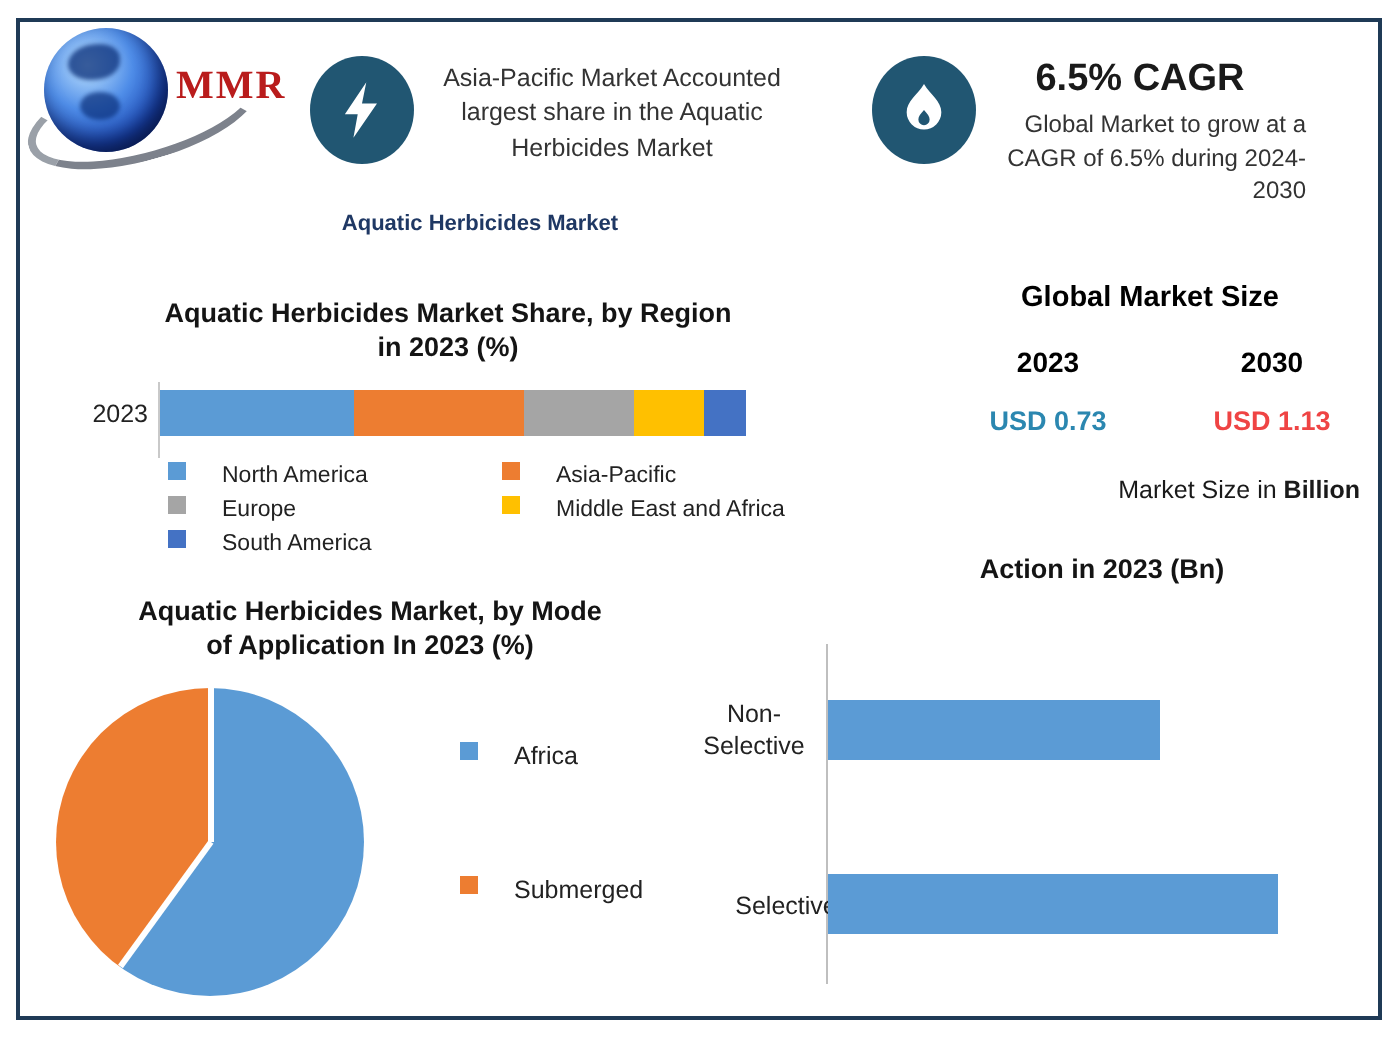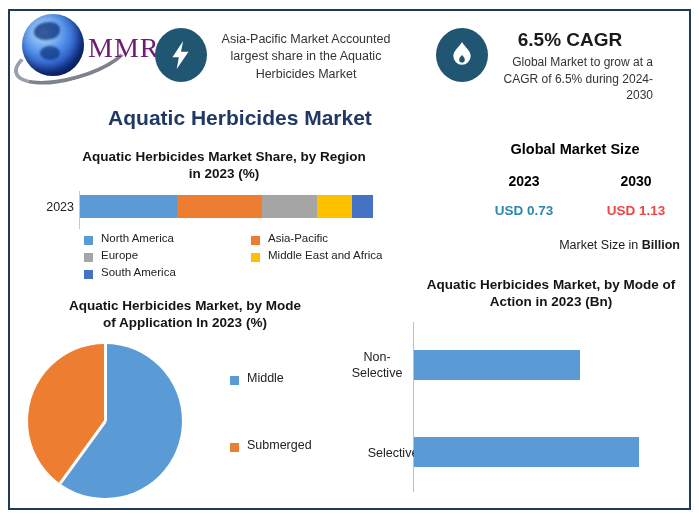--- a/index.html
+++ b/index.html
@@ -12,38 +12,38 @@
   
   .globe{position:absolute;left:22px;top:14px;width:62px;height:62px;border-radius:50%;
     background:radial-gradient(circle at 35% 30%,#bfe3ff 0%,#4f8de8 38%,#1b49b8 68%,#071f66 100%);
     box-shadow:inset -4px -6px 10px rgba(0,0,20,.55);}
   .globe-land{position:absolute;left:34px;top:22px;width:26px;height:18px;border-radius:60% 40% 55% 45%;
     background:#0a2f7a;opacity:.75;filter:blur(1px);}
   .globe-land2{position:absolute;left:40px;top:46px;width:20px;height:14px;border-radius:50%;
     background:#0a2f7a;opacity:.7;filter:blur(1px);}
   .swoosh{position:absolute;left:12px;top:34px;width:112px;height:38px;border:4px solid transparent;
     border-bottom-color:#7d828c;border-left-color:#9aa0a8;border-radius:50%;transform:rotate(-16deg);}
-  .mmr-text{position:absolute;left:88px;top:32px;font-family:"Liberation Serif",serif;font-weight:normal;
-    font-size:28px;color:#701a75;letter-spacing:1px;}
+  .mmr-text{position:absolute;left:88px;top:32px;font-family:"Liberation Serif",serif;font-weight:bold;
+    font-size:20px;color:#b91c1c;letter-spacing:1px;}
   
   .hl-circle{position:absolute;width:52px;height:54px;border-radius:50%;background:#215672;
     display:flex;align-items:center;justify-content:center;}
   .hl-text{position:absolute;font-size:12.5px;line-height:1.38;color:#333;text-align:center;}
   .cagr-title{font-weight:bold;font-size:19px;color:#1a1a1a;margin-bottom:1px;}
   
   .main-title{position:absolute;left:90px;top:106px;width:300px;text-align:center;
-    font-size:21px;font-weight:bold;color:#1f3864;}
+    font-size:11px;font-weight:bold;color:#1f3864;}
   .chart-title{position:absolute;text-align:center;font-weight:bold;font-size:13.5px;color:#141414;line-height:1.25;}
   
   .axis-cat{position:absolute;left:34px;top:200px;width:40px;font-size:12.5px;color:#222;text-align:right;}
   .vaxis{position:absolute;left:79px;top:191px;width:1px;height:38px;background:#c9c9c9;}
   .stacked-bar{position:absolute;left:80px;top:195px;width:293px;height:23px;display:flex;}
   .stacked-bar .seg{height:100%;}
   
-  .legend-item{position:absolute;display:flex;align-items:flex-end;gap:8px;font-size:11.5px;color:#222;line-height:14px;}
+  .legend-item{position:absolute;display:flex;align-items:flex-start;gap:18px;font-size:11.5px;color:#222;line-height:14px;}
   .legend-marker{width:9px;height:9px;flex:0 0 9px;}
   
   .pie{position:absolute;left:28px;top:344px;width:154px;height:154px;border-radius:50%;}
   .pie-divider{position:absolute;left:76px;top:0;width:3px;height:77px;background:#ffffff;transform-origin:50% 100%;}
   
   .vaxis2{position:absolute;left:413px;top:322px;width:1px;height:170px;background:#bfbfbf;}
   .hbar{position:absolute;left:414px;height:30px;}
   .hbar-label{position:absolute;width:62px;text-align:center;font-size:12.5px;color:#222;line-height:1.3;}
   
   .ms-title{position:absolute;left:470px;top:141px;width:210px;text-align:center;font-weight:bold;font-size:14.5px;color:#000;}
@@ -131,29 +131,28 @@
   <div class="chart-title" style="left:35px;top:298px;width:300px;">
     <div>Aquatic Herbicides Market, by Mode</div>
     <div>of Application In 2023 (%)</div>
   </div>
   <div class="pie" style="background: conic-gradient(rgb(91, 155, 213) 0deg, rgb(91, 155, 213) 216deg, rgb(237, 125, 49) 216deg, rgb(237, 125, 49) 360deg);">
     <div class="pie-divider" style="transform: rotate(0deg);"></div>
     <div class="pie-divider" style="transform: rotate(216deg);"></div>
   </div>
   <div class="legend-item" style="left:230px;top:371px;font-size:12.5px;">
     <span class="legend-marker" style="background: rgb(91, 155, 213);"></span>
-    <span>Middle</span>
+    <span>Africa</span>
   </div>
   <div class="legend-item" style="left:230px;top:438px;font-size:12.5px;">
     <span class="legend-marker" style="background: rgb(237, 125, 49);"></span>
     <span>Submerged</span>
   </div>
 
   <div class="chart-title" style="left:420px;top:277px;width:262px;">
-    <div>Aquatic Herbicides Market, by Mode of</div>
     <div>Action in 2023 (Bn)</div>
   </div>
   <div class="vaxis2"></div>
   <div class="hbar-label" style="left:346px;top:349px;">Non-Selective</div>
   <div class="hbar-label" style="left:346px;top:445px;margin-left:16px;">Selective</div>
   <div class="hbar" style="top: 350px; width: 166px; background: rgb(91, 155, 213);"></div>
   <div class="hbar" style="top: 437px; width: 225px; background: rgb(91, 155, 213);"></div>
 </div>
 
 </body></html>

